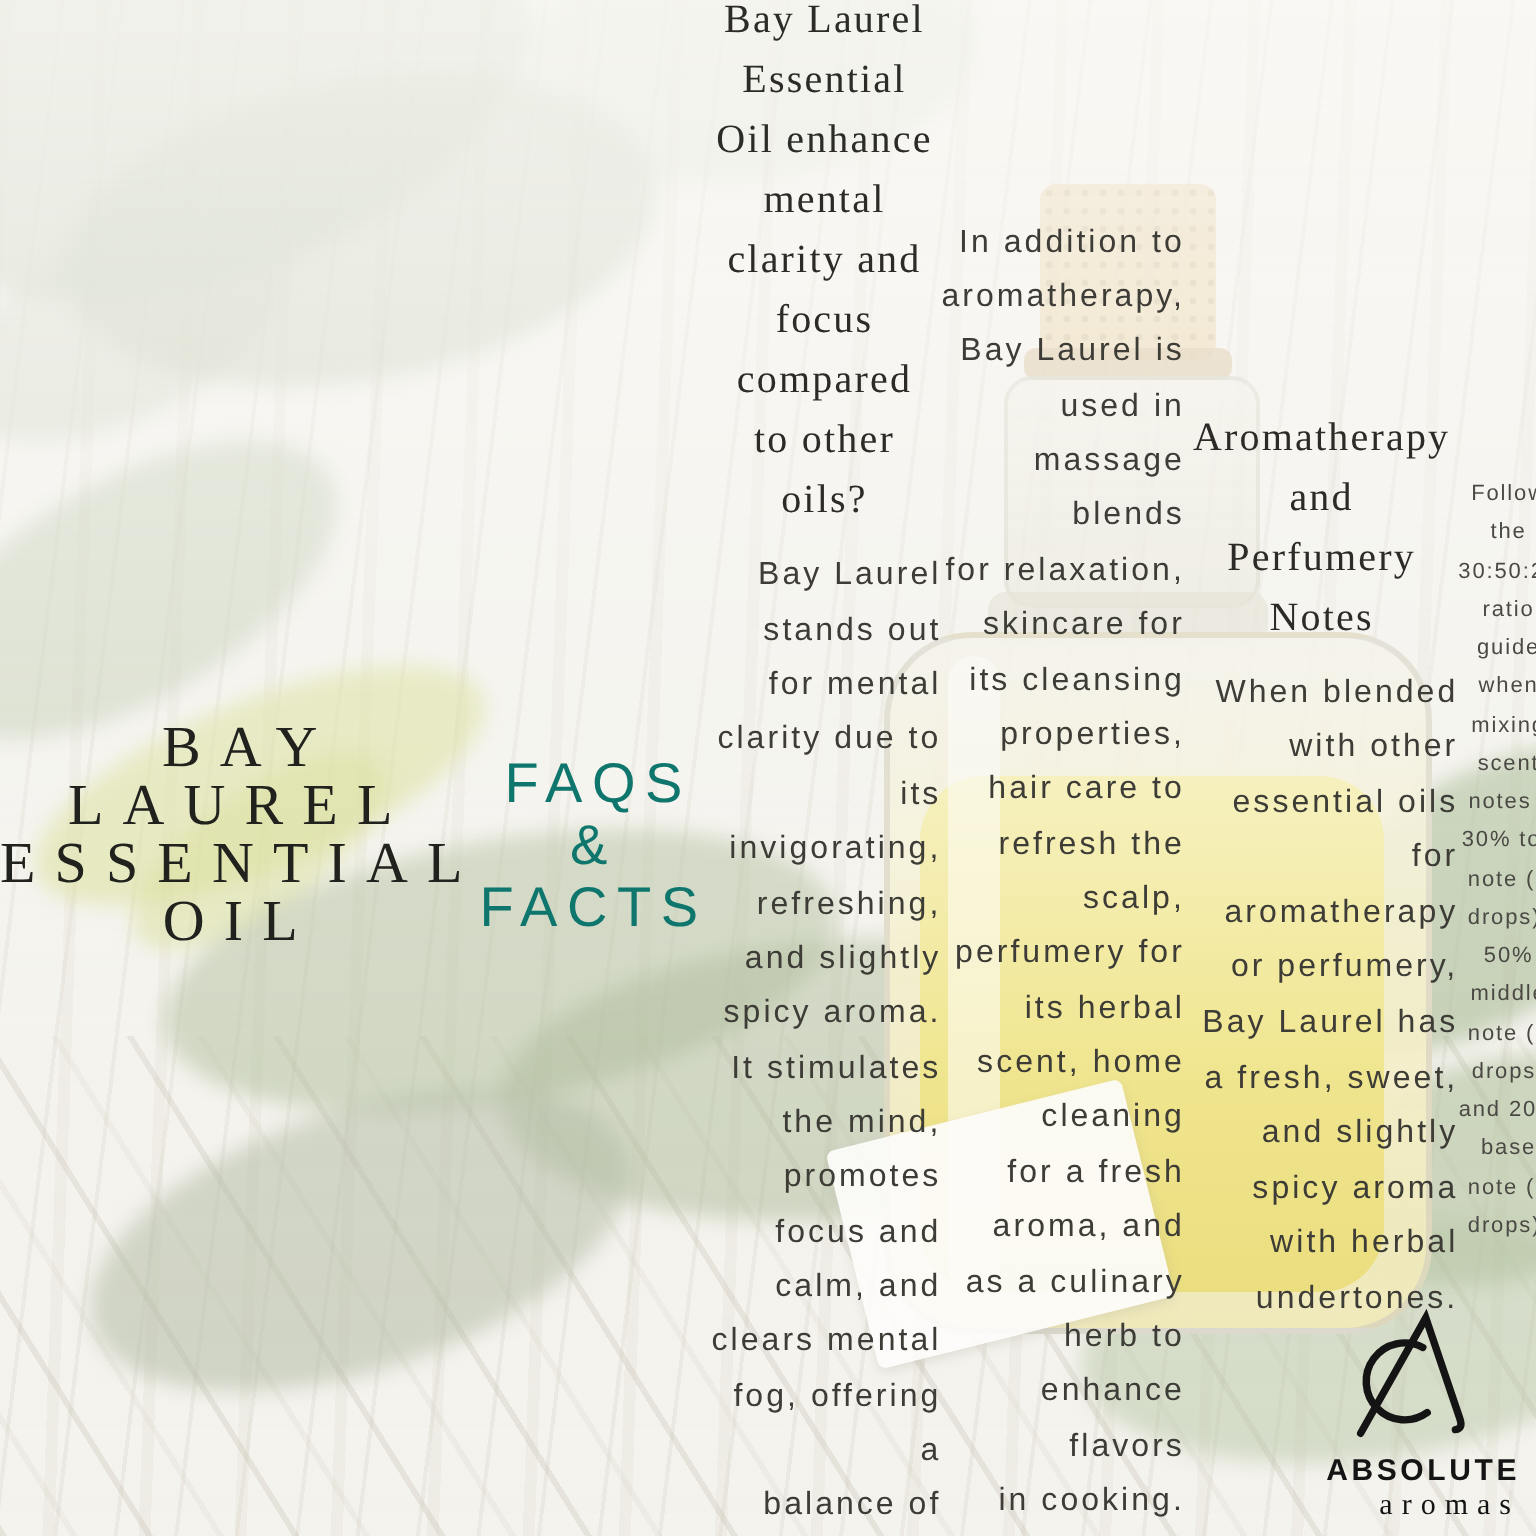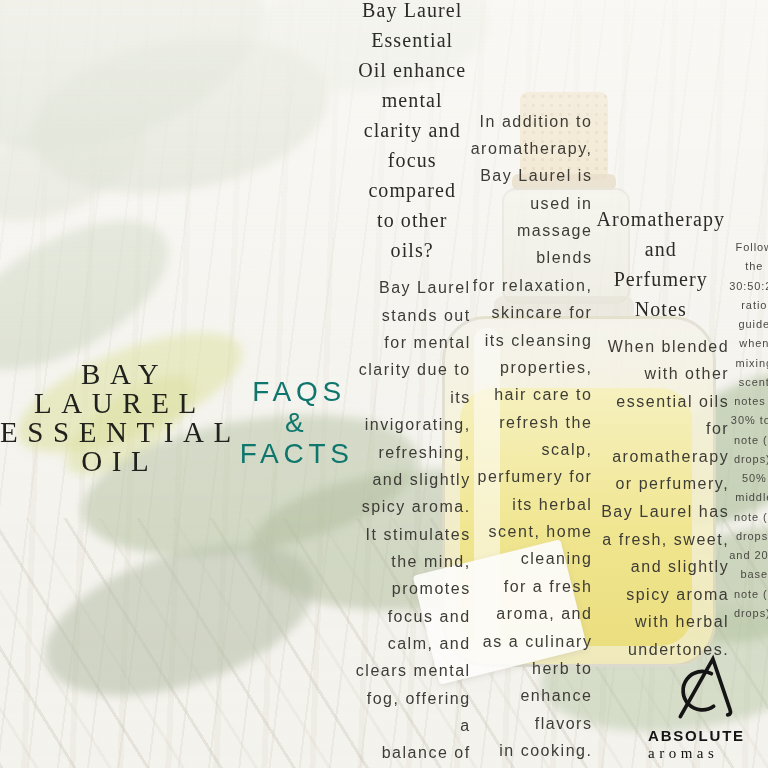--- a/index.html
+++ b/index.html
@@ -54,21 +54,21 @@
          letter-spacing:.055em;line-height:1.5;margin:4px;white-space:pre-line;}
   .a{font-size:16px;font-weight:400;color:#3d3c36;letter-spacing:.095em;line-height:1.71;
          margin:9px 0 0 0;white-space:pre-line;text-align:right;}
   .sec{margin-top:27px;}
   .sec1{margin-top:29px;}
   .sec3 .a{line-height:1.72;}
   .footnote{font-size:11px;color:#4a4943;letter-spacing:.085em;line-height:1.75;margin-top:36px;
          white-space:pre-line;}
 
   
-  .logo{position:absolute;right:8px;bottom:6px;width:112px;text-align:left;}
+  .logo{position:absolute;right:8px;bottom:6px;width:112px;text-align:right;}
   .logo svg{display:block;margin:0 auto;}
   .brand-name{font-size:15px;font-weight:700;color:#141414;letter-spacing:.12em;line-height:1.15;}
   .brand-sub{font-family:"Liberation Serif",serif;font-size:15px;color:#141414;
          letter-spacing:.3em;line-height:1.2;}
 </style>
 </head>
 <body>
 
 <div class="canvas">
 

